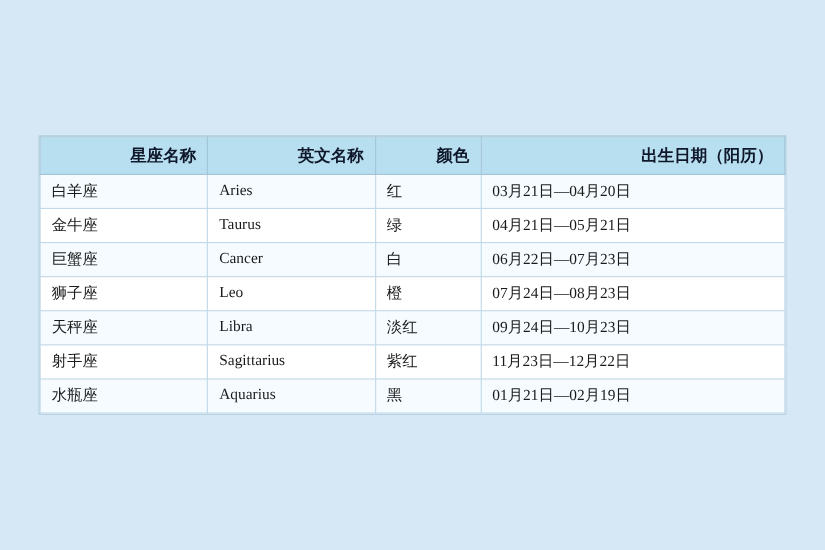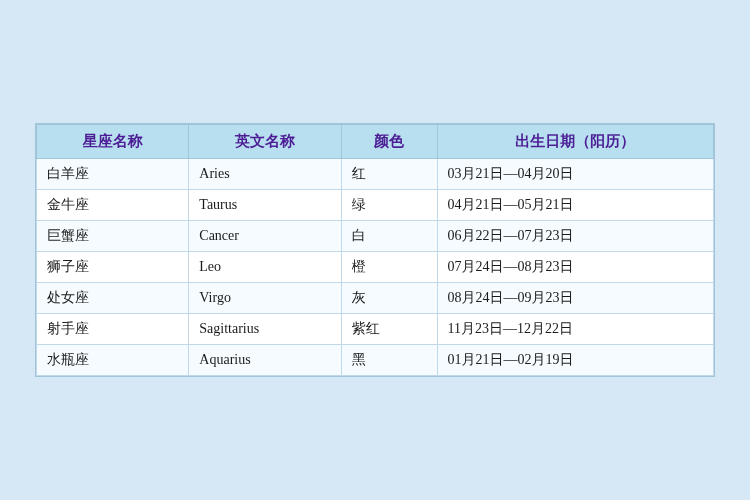--- a/index.html
+++ b/index.html
@@ -18,24 +18,24 @@
       width: 680px;
     }
     table {
       width: 100%;
       border-collapse: collapse;
     }
     thead tr th {
       background-color: #b8dff0;
       border: 1px solid #a0c4d8;
       padding: 7px 10px;
-      text-align: center;
+      text-align: right;
       font-size: 15px;
       font-weight: bold;
-      color: #4c1d95;
+      color: #0f172a;
     }
     tbody tr td {
       border: 1px solid #c0d8e8;
       padding: 6px 10px;
       font-size: 14px;
       color: #1a1a1a;
       background: #fff;
     }
     tbody tr:nth-child(odd) td {
       background: #f5fbff;
@@ -76,24 +76,24 @@
           <td>白</td>
           <td>06月22日—07月23日</td>
         </tr>
         <tr>
           <td>狮子座</td>
           <td>Leo</td>
           <td>橙</td>
           <td>07月24日—08月23日</td>
         </tr>
         <tr>
-          <td>处女座</td>
-          <td>Virgo</td>
-          <td>灰</td>
-          <td>08月24日—09月23日</td>
+          <td>天秤座</td>
+          <td>Libra</td>
+          <td>淡红</td>
+          <td>09月24日—10月23日</td>
         </tr>
         <tr>
           <td>射手座</td>
           <td>Sagittarius</td>
           <td>紫红</td>
           <td>11月23日—12月22日</td>
         </tr>
         <tr>
           <td>水瓶座</td>
           <td>Aquarius</td>

